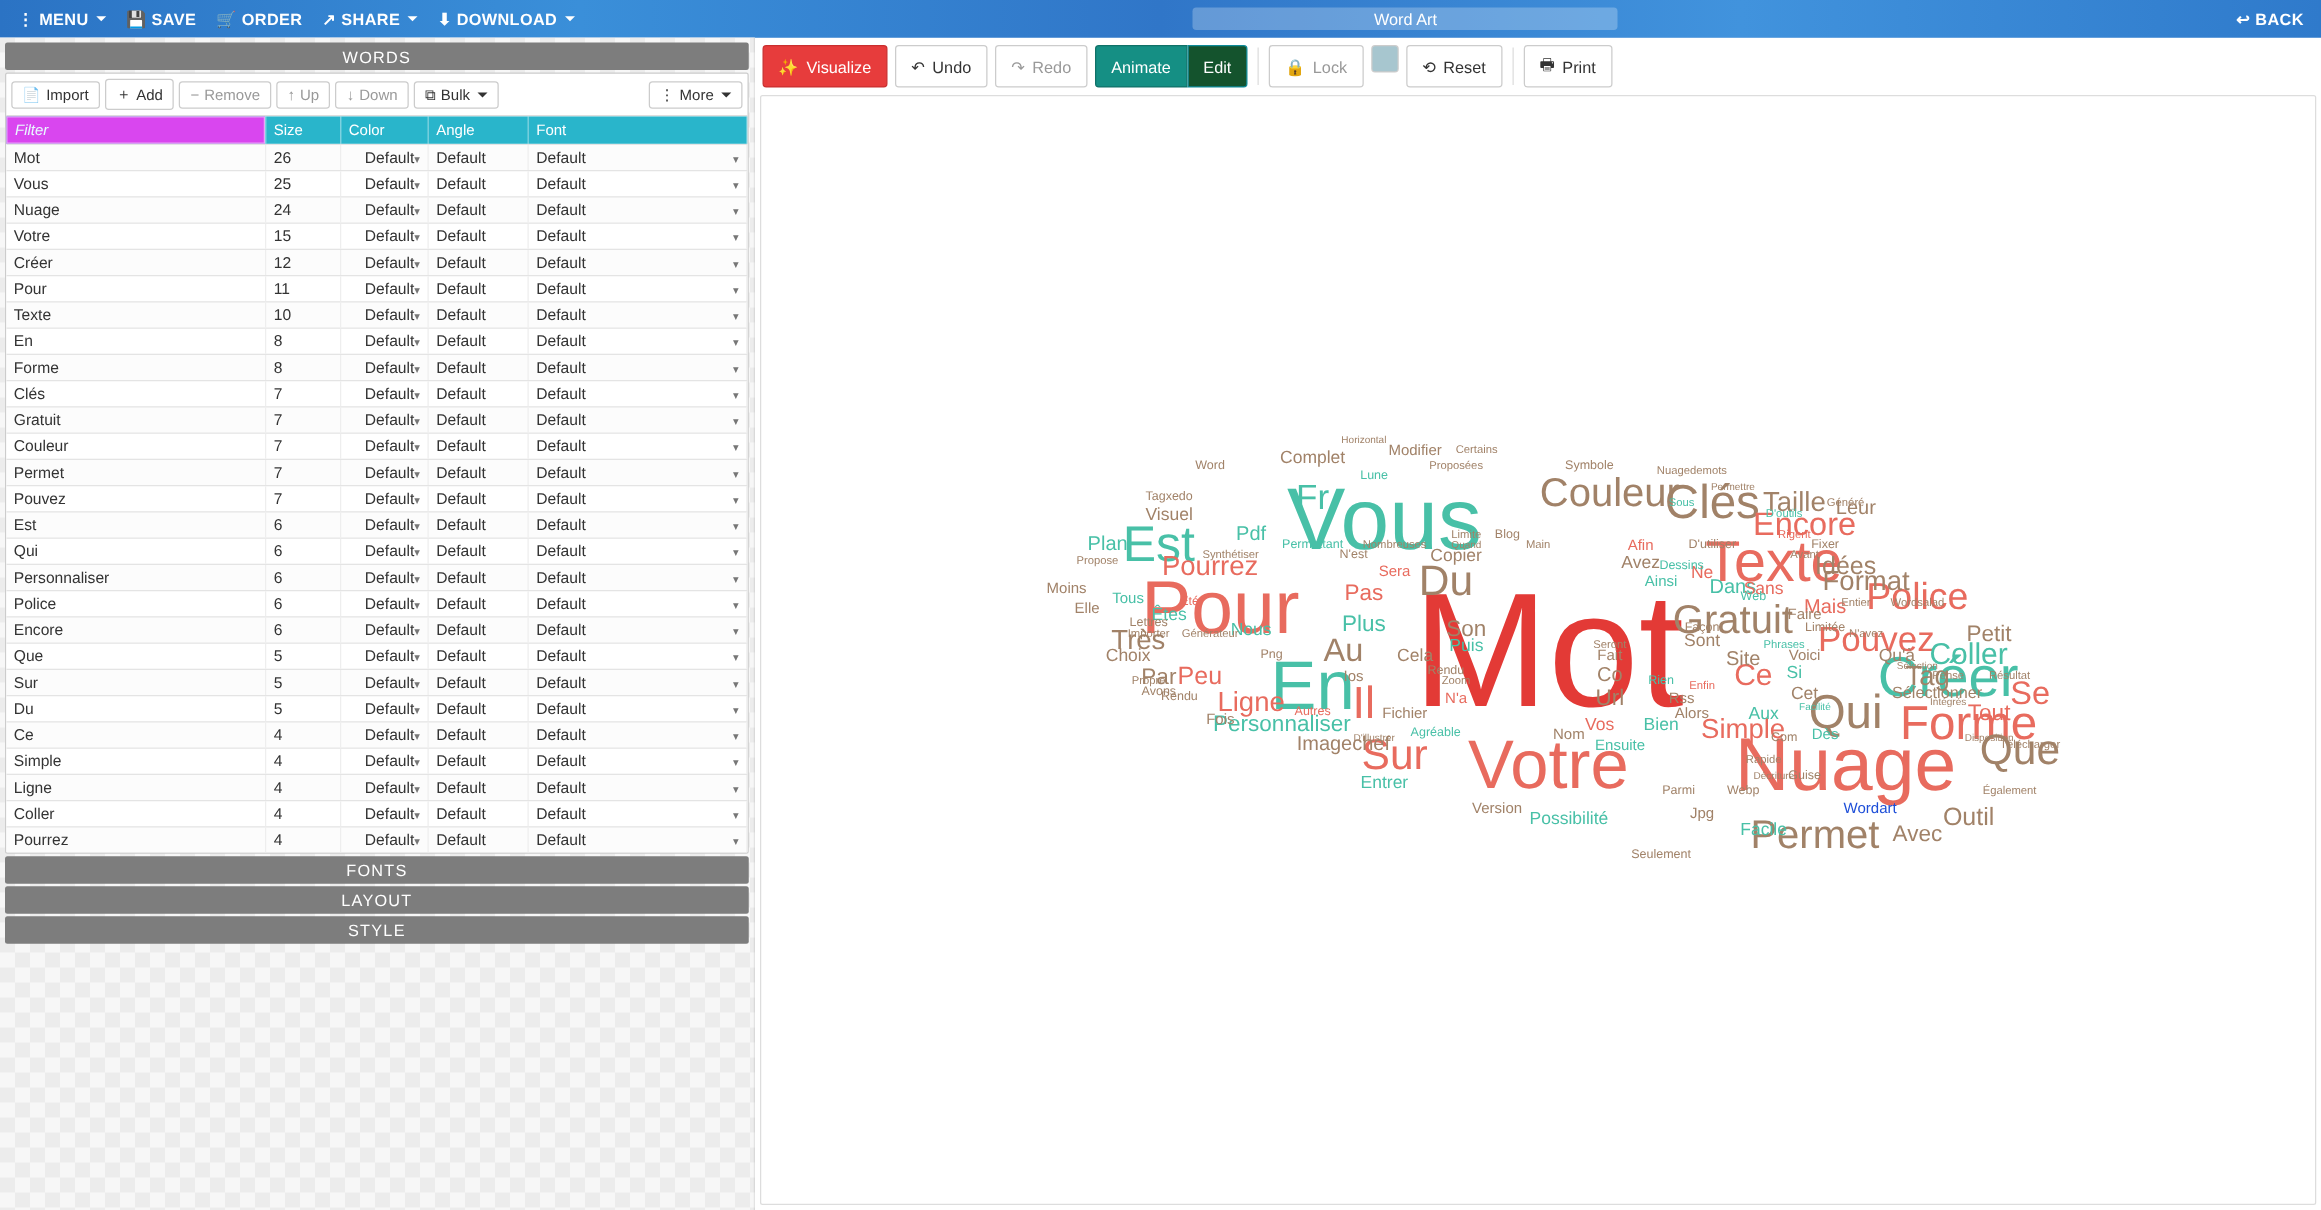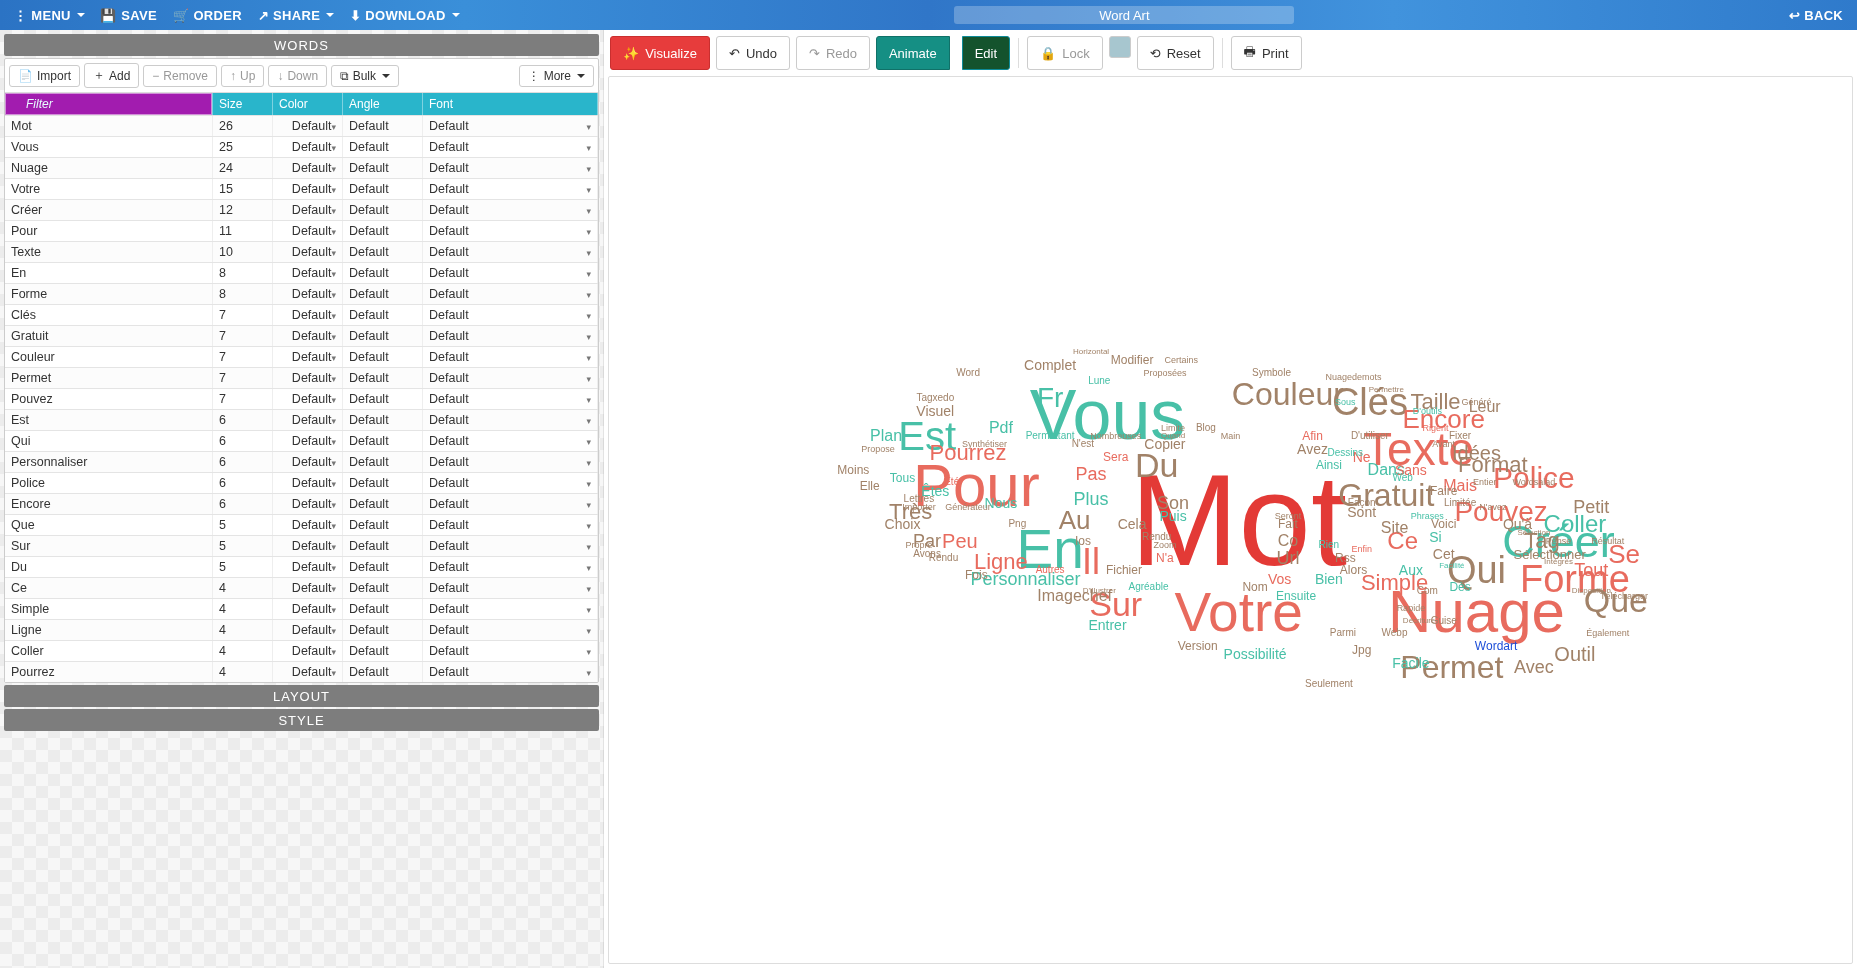--- a/index.html
+++ b/index.html
@@ -39,22 +39,22 @@
 .tbtn .sm-caret::after { content:""; display:inline-block; margin-left:2px; border:4px solid transparent;
   border-top-color:#333; position:relative; top:2px; }
 .tspacer { flex:1; }
 .tbtn.disabled { color:#999; }
 
 
 .grid-wrap { overflow:auto; flex:1; }
 .whead { display:grid; grid-template-columns:208px 60px 70px 80px 1fr; }
 .whead > div { background:#29b5cb; color:#fff; font-size:12px; padding:4px 6px; border-right:1px solid rgba(255,255,255,.4); }
 .whead > div:first-child { padding:0; }
-.filter-inp { width:100%; height:100%; background:#a21caf; border:1px solid rgba(255,255,255,.5); color:#fff;
-  padding:3px 20px; font-size:12px; outline:none;font-style:italic; }
+.filter-inp { width:100%; height:100%; background:#d946ef; border:1px solid rgba(255,255,255,.5); color:#fff;
+  padding:3px 6px; font-size:12px; outline:none;font-style:italic; }
 .filter-inp::placeholder { color:#e8fbff; font-style:italic; }
 .wrow { display:grid; grid-template-columns:208px 60px 70px 80px 1fr; border-top:1px solid #e4e4e4;
   background:#fff; font-size:12.5px; }
 .wrow:nth-child(odd){ background:#fcfcfc; }
 .wrow > div { padding:3px 6px; border-right:1px solid #eee; display:flex; align-items:center; }
 .wrow .sel { justify-content:space-between; }
 .wrow .sel .dd { cursor:pointer; opacity:.8; }
 .wrow .sel .dd::after { content:"▾"; font-size:9px; color:#555; }
 .wrow .rj { justify-content:flex-end; }
 
@@ -564,39 +564,40 @@
               </div>
               <div class="sel">
                 <span>Default</span>
                 <span style="margin-left:auto" class="dd"></span>
               </div>
             </div>
           </div>
       </div>
     </div>
 
+    <div class="accordion">FONTS</div>
     <div class="accordion">LAYOUT</div>
     <div class="accordion">STYLE</div>
   </div>
 
   <div class="right">
     <div class="right-toolbar">
       <div class="rbtn red">
           <span class="ic">✨</span>
           <span>Visualize</span>
         </div>
       <div class="rbtn">
           <span class="ic">↶</span>
           <span>Undo</span>
         </div>
       <div class="rbtn muted">
           <span class="ic">↷</span>
           <span>Redo</span>
         </div>
-      <div style="display:flex;gap:12px;">
+      <div style="display:flex;">
         <div class="rbtn teal" style="border-radius:3px 0 0 3px;">
             <span>Animate</span>
           </div>
         <div class="rbtn cyan" style="border-radius:0 3px 3px 0;">
             <span>Edit</span>
           </div>
       </div>
       <div class="divider"></div>
       <div class="rbtn muted">
           <span class="ic">🔒</span>

